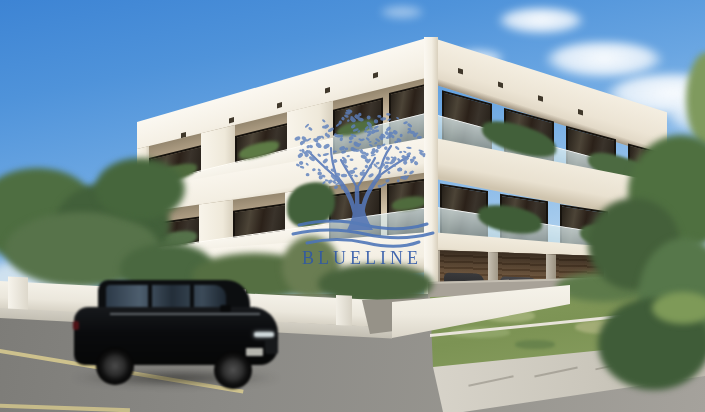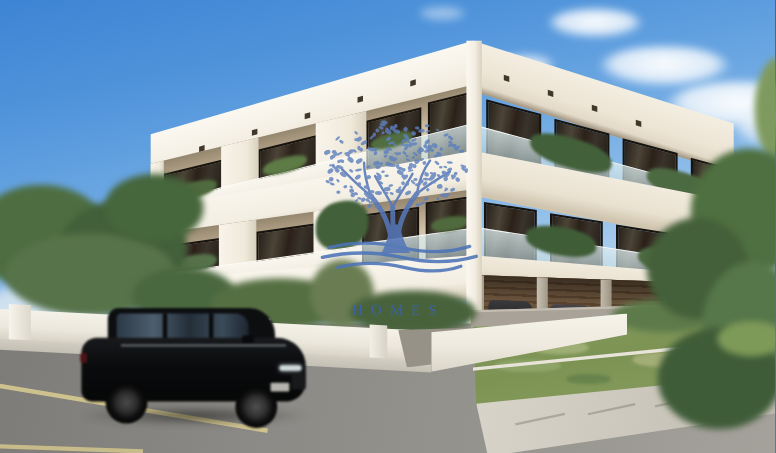--- a/index.html
+++ b/index.html
@@ -446,16 +446,16 @@
           <ellipse cx="99.4" cy="66.9" rx="2.5" ry="1.6" transform="rotate(-37 99.4 66.9)"></ellipse>
         </g>
     </svg>
     <svg width="150" height="34" viewBox="0 0 150 34" style="position:absolute;left:0;top:118px;">
       <g stroke="#4c74b8" stroke-width="3" fill="none" stroke-linecap="round">
         <path d="M12,7 Q45,-1 78,7 T140,6"></path>
         <path d="M6,16 Q42,8 78,16 T146,15"></path>
         <path d="M20,25 Q50,18 80,25 T132,24"></path>
       </g>
     </svg>
-    <div class="wm-text2">HOMES</div>
+    <div class="wm-text1">BLUELINE</div>
   </div>
 
 </div>
 
 </body></html>

